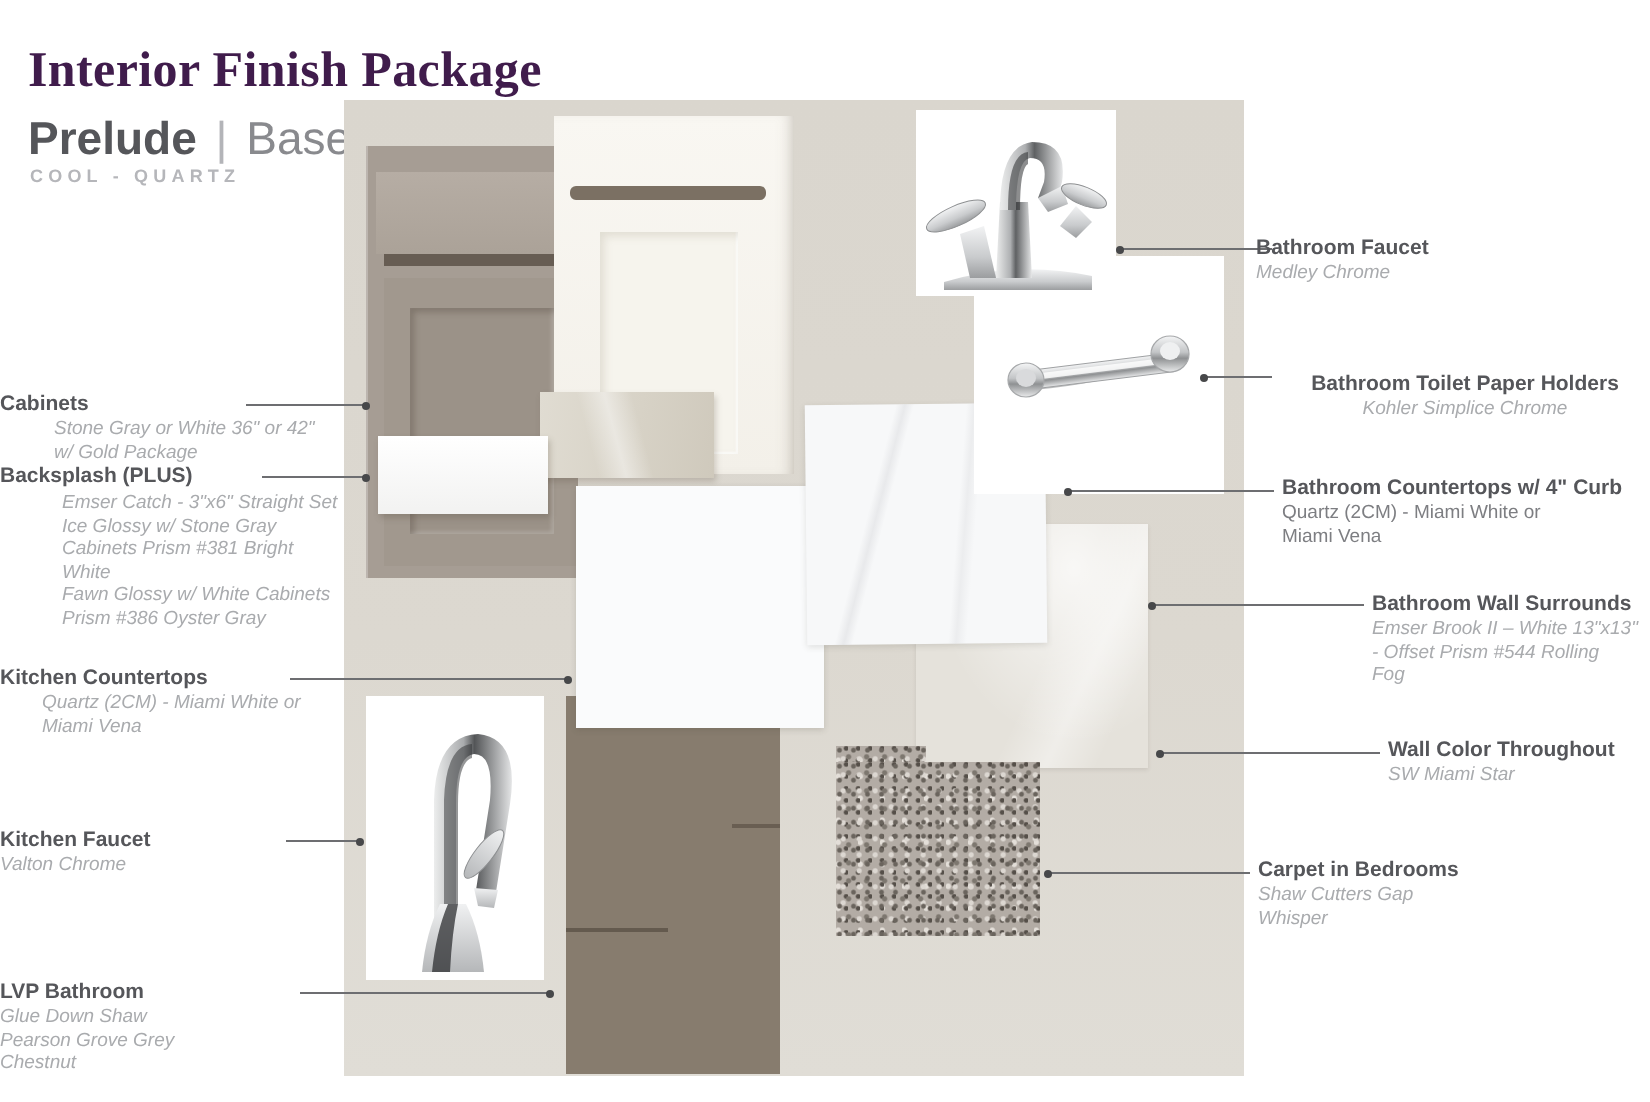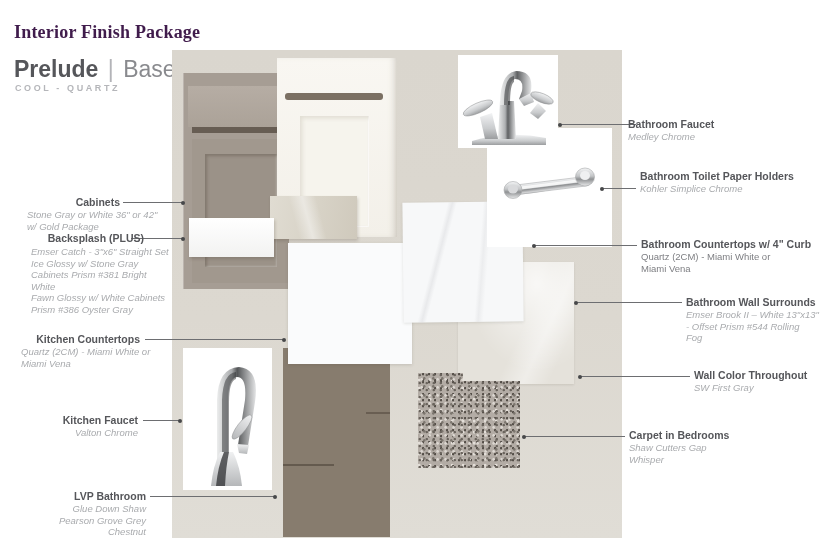--- a/index.html
+++ b/index.html
@@ -2,21 +2,21 @@
 <html><head>
 <meta charset="utf-8">
 <style>
   * { margin:0; padding:0; box-sizing:border-box; }
   html,body { background:#ffffff; }
   body { font-family:"Liberation Sans", sans-serif; }
   .page { position:relative; width:825px; height:551px; background:#ffffff; overflow:hidden; }
 
   
   .title { position:absolute; left:14px; top:22px; font-family:"Liberation Serif", serif;
-           font-weight:bold; font-size:18px; color:#401c4c; letter-spacing:.2px; }
+           font-weight:bold; font-size:25px; color:#401c4c; letter-spacing:.2px; }
   .pkg-line { position:absolute; left:14px; top:56px; font-size:23px; color:#898a8e; }
   .pkg-line .pkg-name { font-weight:bold; color:#55565a; }
   .pkg-line .pkg-div { color:#b3b4b8; font-weight:300; padding:0 3px; }
   .palette { position:absolute; left:15px; top:83px; font-size:9px; font-weight:bold;
              letter-spacing:2.6px; color:#b5b6ba; }
 
   
   .board { position:absolute; left:172px; top:50px; width:450px; height:488px;
            background:linear-gradient(180deg,#dad6ce 0%,#dcd8d0 55%,#e0ddd6 100%); }
   .sw { position:absolute; }
@@ -93,21 +93,21 @@
 
   
   .lbl { font-weight:bold; font-size:10.5px; line-height:13px; color:#55565a; }
   .det { font-size:9.5px; line-height:11.5px; font-style:italic; color:#a9abae; }
   .det.plain { font-style:normal; color:#7d7e82; }
   .callout { position:absolute; }
   .line { position:absolute; height:1px; background:#6d6e71; }
   .line .dot { position:absolute; top:-1.5px; width:4px; height:4px; border-radius:50%; background:#47484a; }
   .line .dot.end { right:-1px; } .line .dot.start { left:-1px; }
 
-  .ta-r { text-align:right; } .ta-l { text-align:left; }
+  .ta-r { } .ta-l { text-align:left; }
 </style>
 </head>
 <body>
 
 <div class="page">
 
   <div class="title">Interior Finish Package</div>
   <div class="pkg-line">
     <span class="pkg-name">Prelude</span>
     <span class="pkg-div">|</span>
@@ -287,41 +287,41 @@
     <div class="det">Glue Down Shaw</div>
     <div class="det">Pearson Grove Grey</div>
     <div class="det">Chestnut</div>
   </div>
 
   <div class="callout" style="left:628px; top:118px; width:180px;">
     <div class="lbl">Bathroom Faucet</div>
     <div class="det">Medley Chrome</div>
   </div>
 
-  <div class="callout" style="left:640px; top:170px; width:185px;">
+  <div class="callout" style="left:640px; top:186px; width:185px;text-align:center;">
     <div class="lbl">Bathroom Toilet Paper Holders</div>
     <div class="det">Kohler Simplice Chrome</div>
   </div>
 
   <div class="callout" style="left:641px; top:238px; width:184px;">
     <div class="lbl">Bathroom Countertops w/ 4" Curb</div>
     <div class="det plain">Quartz (2CM)  - Miami White or</div>
     <div class="det plain">Miami Vena</div>
   </div>
 
   <div class="callout" style="left:686px; top:296px; width:139px;">
     <div class="lbl">Bathroom Wall Surrounds</div>
     <div class="det">Emser Brook II – White 13"x13"</div>
     <div class="det">-  Offset Prism #544 Rolling</div>
     <div class="det">Fog</div>
   </div>
 
   <div class="callout" style="left:694px; top:369px; width:131px;">
     <div class="lbl">Wall Color Throughout</div>
-    <div class="det">SW First Gray</div>
+    <div class="det">SW Miami Star</div>
   </div>
 
   <div class="callout" style="left:629px; top:429px; width:160px;">
     <div class="lbl">Carpet in Bedrooms</div>
     <div class="det">Shaw Cutters Gap</div>
     <div class="det">Whisper</div>
   </div>
 
 </div>
 

